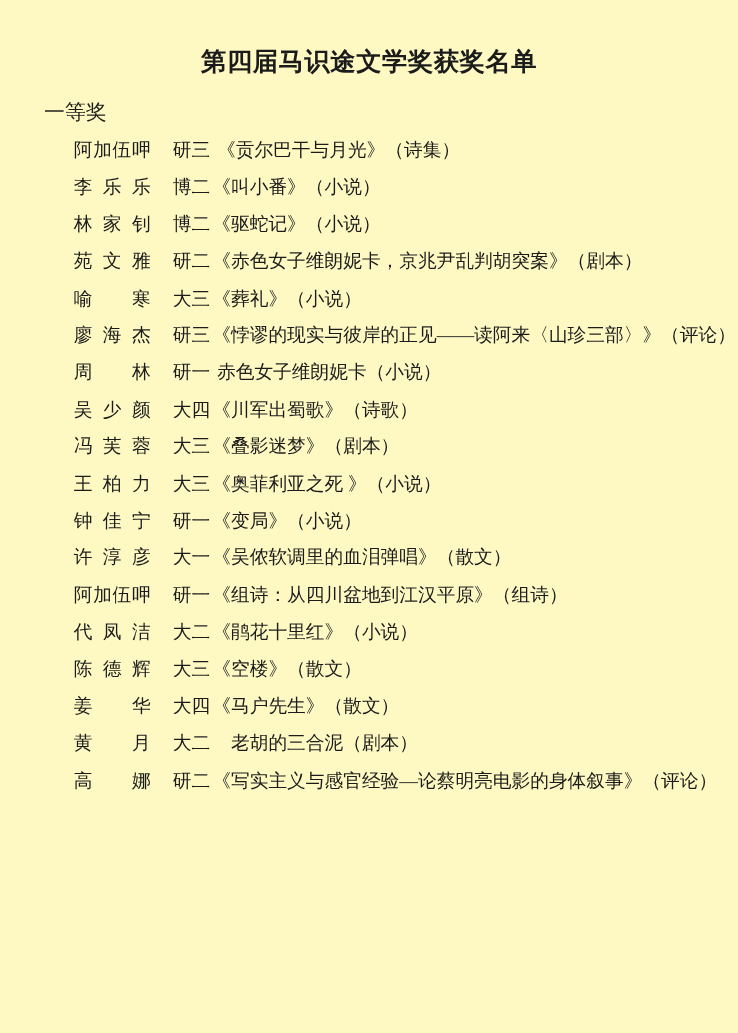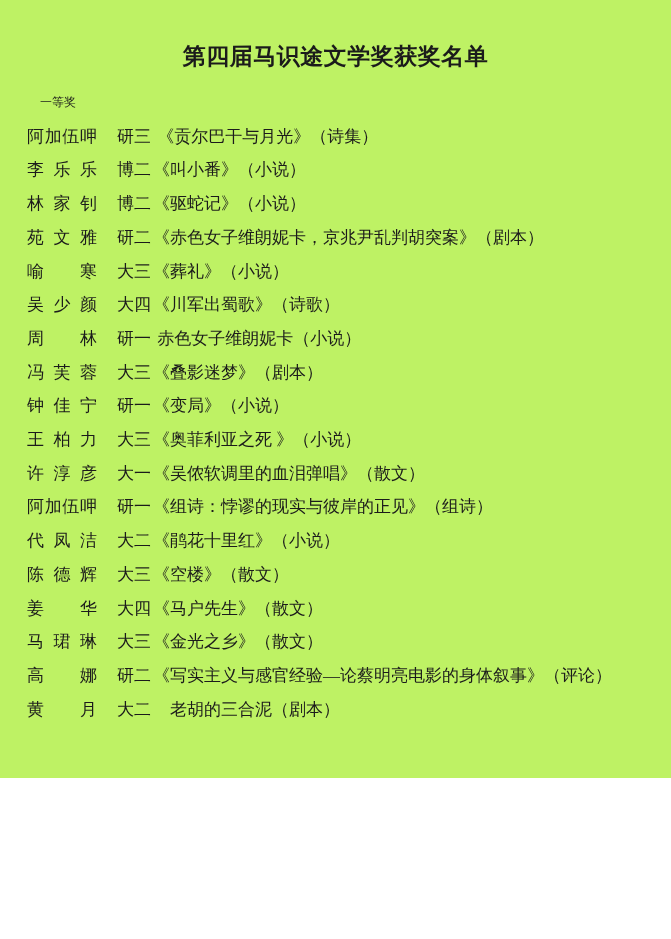--- a/index.html
+++ b/index.html
@@ -1,41 +1,41 @@
 <!DOCTYPE html>
 <html><head>
 <meta charset="utf-8">
 <style>
   html, body { margin: 0; padding: 0; background: #ffffff; }
   .page {
     position: relative;
     width: 671px;
-    height: 778px;
-    background: #bef264;
+    height: 939px;
+    background: #fef9c3;
     color: #1b1b1b;
     font-family: "Liberation Serif", "DejaVu Serif", serif;
     overflow: hidden;
   }
   .title {
     margin: 42px 0 0 0;
     font-size: 23px;
     font-weight: bold;
     text-align: center;
     line-height: 30px;
     letter-spacing: 0.5px;
   }
   .list { margin-top: 14px; }
   .section-heading {
     padding-left: 40px;
-    font-size: 12px;
+    font-size: 19px;
     line-height: 33.7px;
     white-space: nowrap;
   }
   .row {
-    padding-left: 27px;
+    padding-left: 67px;
     font-size: 17px;
     line-height: 33.7px;
     white-space: nowrap;
   }
   .name {
     display: inline-block;
     width: 70px;
     text-align: justify;
     text-align-last: justify;
     margin-right: 20px;
@@ -56,29 +56,29 @@
 
   <div class="list">
 
     <div class="section-heading">一等奖</div>
     <div class="row"><span class="name">阿加伍呷</span><span class="grade">研三</span><span class="work"> 《贡尔巴干与月光》（诗集）</span></div>
     <div class="row"><span class="name">李乐乐</span><span class="grade">博二</span><span class="work">《叫小番》（小说）</span></div>
 
     <div class="row"><span class="name">林家钊</span><span class="grade">博二</span><span class="work">《驱蛇记》（小说）</span></div>
     <div class="row"><span class="name">苑文雅</span><span class="grade">研二</span><span class="work">《赤色女子维朗妮卡，京兆尹乱判胡突案》（剧本）</span></div>
     <div class="row"><span class="name">喻　寒</span><span class="grade">大三</span><span class="work">《葬礼》（小说）</span></div>
+    <div class="row"><span class="name">廖海杰</span><span class="grade">研三</span><span class="work">《悖谬的现实与彼岸的正见——读阿来〈山珍三部〉》（评论）</span></div>
 
+    <div class="row"><span class="name">周　林</span><span class="grade">研一</span><span class="work"> 赤色女子维朗妮卡（小说）</span></div>
     <div class="row"><span class="name">吴少颜</span><span class="grade">大四</span><span class="work">《川军出蜀歌》（诗歌）</span></div>
-    <div class="row"><span class="name">周　林</span><span class="grade">研一</span><span class="work"> 赤色女子维朗妮卡（小说）</span></div>
     <div class="row"><span class="name">冯芙蓉</span><span class="grade">大三</span><span class="work">《叠影迷梦》（剧本）</span></div>
+    <div class="row"><span class="name">王柏力</span><span class="grade">大三</span><span class="work">《奥菲利亚之死 》（小说）</span></div>
     <div class="row"><span class="name">钟佳宁</span><span class="grade">研一</span><span class="work">《变局》（小说）</span></div>
-    <div class="row"><span class="name">王柏力</span><span class="grade">大三</span><span class="work">《奥菲利亚之死 》（小说）</span></div>
     <div class="row"><span class="name">许淳彦</span><span class="grade">大一</span><span class="work">《吴侬软调里的血泪弹唱》（散文）</span></div>
-    <div class="row"><span class="name">阿加伍呷</span><span class="grade">研一</span><span class="work">《组诗：悖谬的现实与彼岸的正见》（组诗）</span></div>
+    <div class="row"><span class="name">阿加伍呷</span><span class="grade">研一</span><span class="work">《组诗：从四川盆地到江汉平原》（组诗）</span></div>
     <div class="row"><span class="name">代凤洁</span><span class="grade">大二</span><span class="work">《鹃花十里红》（小说）</span></div>
     <div class="row"><span class="name">陈德辉</span><span class="grade">大三</span><span class="work">《空楼》（散文）</span></div>
     <div class="row"><span class="name">姜　华</span><span class="grade">大四</span><span class="work">《马户先生》（散文）</span></div>
-    <div class="row"><span class="name">马珺琳</span><span class="grade">大三</span><span class="work">《金光之乡》（散文）</span></div>
+    <div class="row"><span class="name">黄　月</span><span class="grade">大二</span><span class="work">　老胡的三合泥（剧本）</span></div>
     <div class="row"><span class="name">高　娜</span><span class="grade">研二</span><span class="work">《写实主义与感官经验—论蔡明亮电影的身体叙事》（评论）</span></div>
-    <div class="row"><span class="name">黄　月</span><span class="grade">大二</span><span class="work">　老胡的三合泥（剧本）</span></div>
 
   </div>
 </div>
 
 </body></html>

